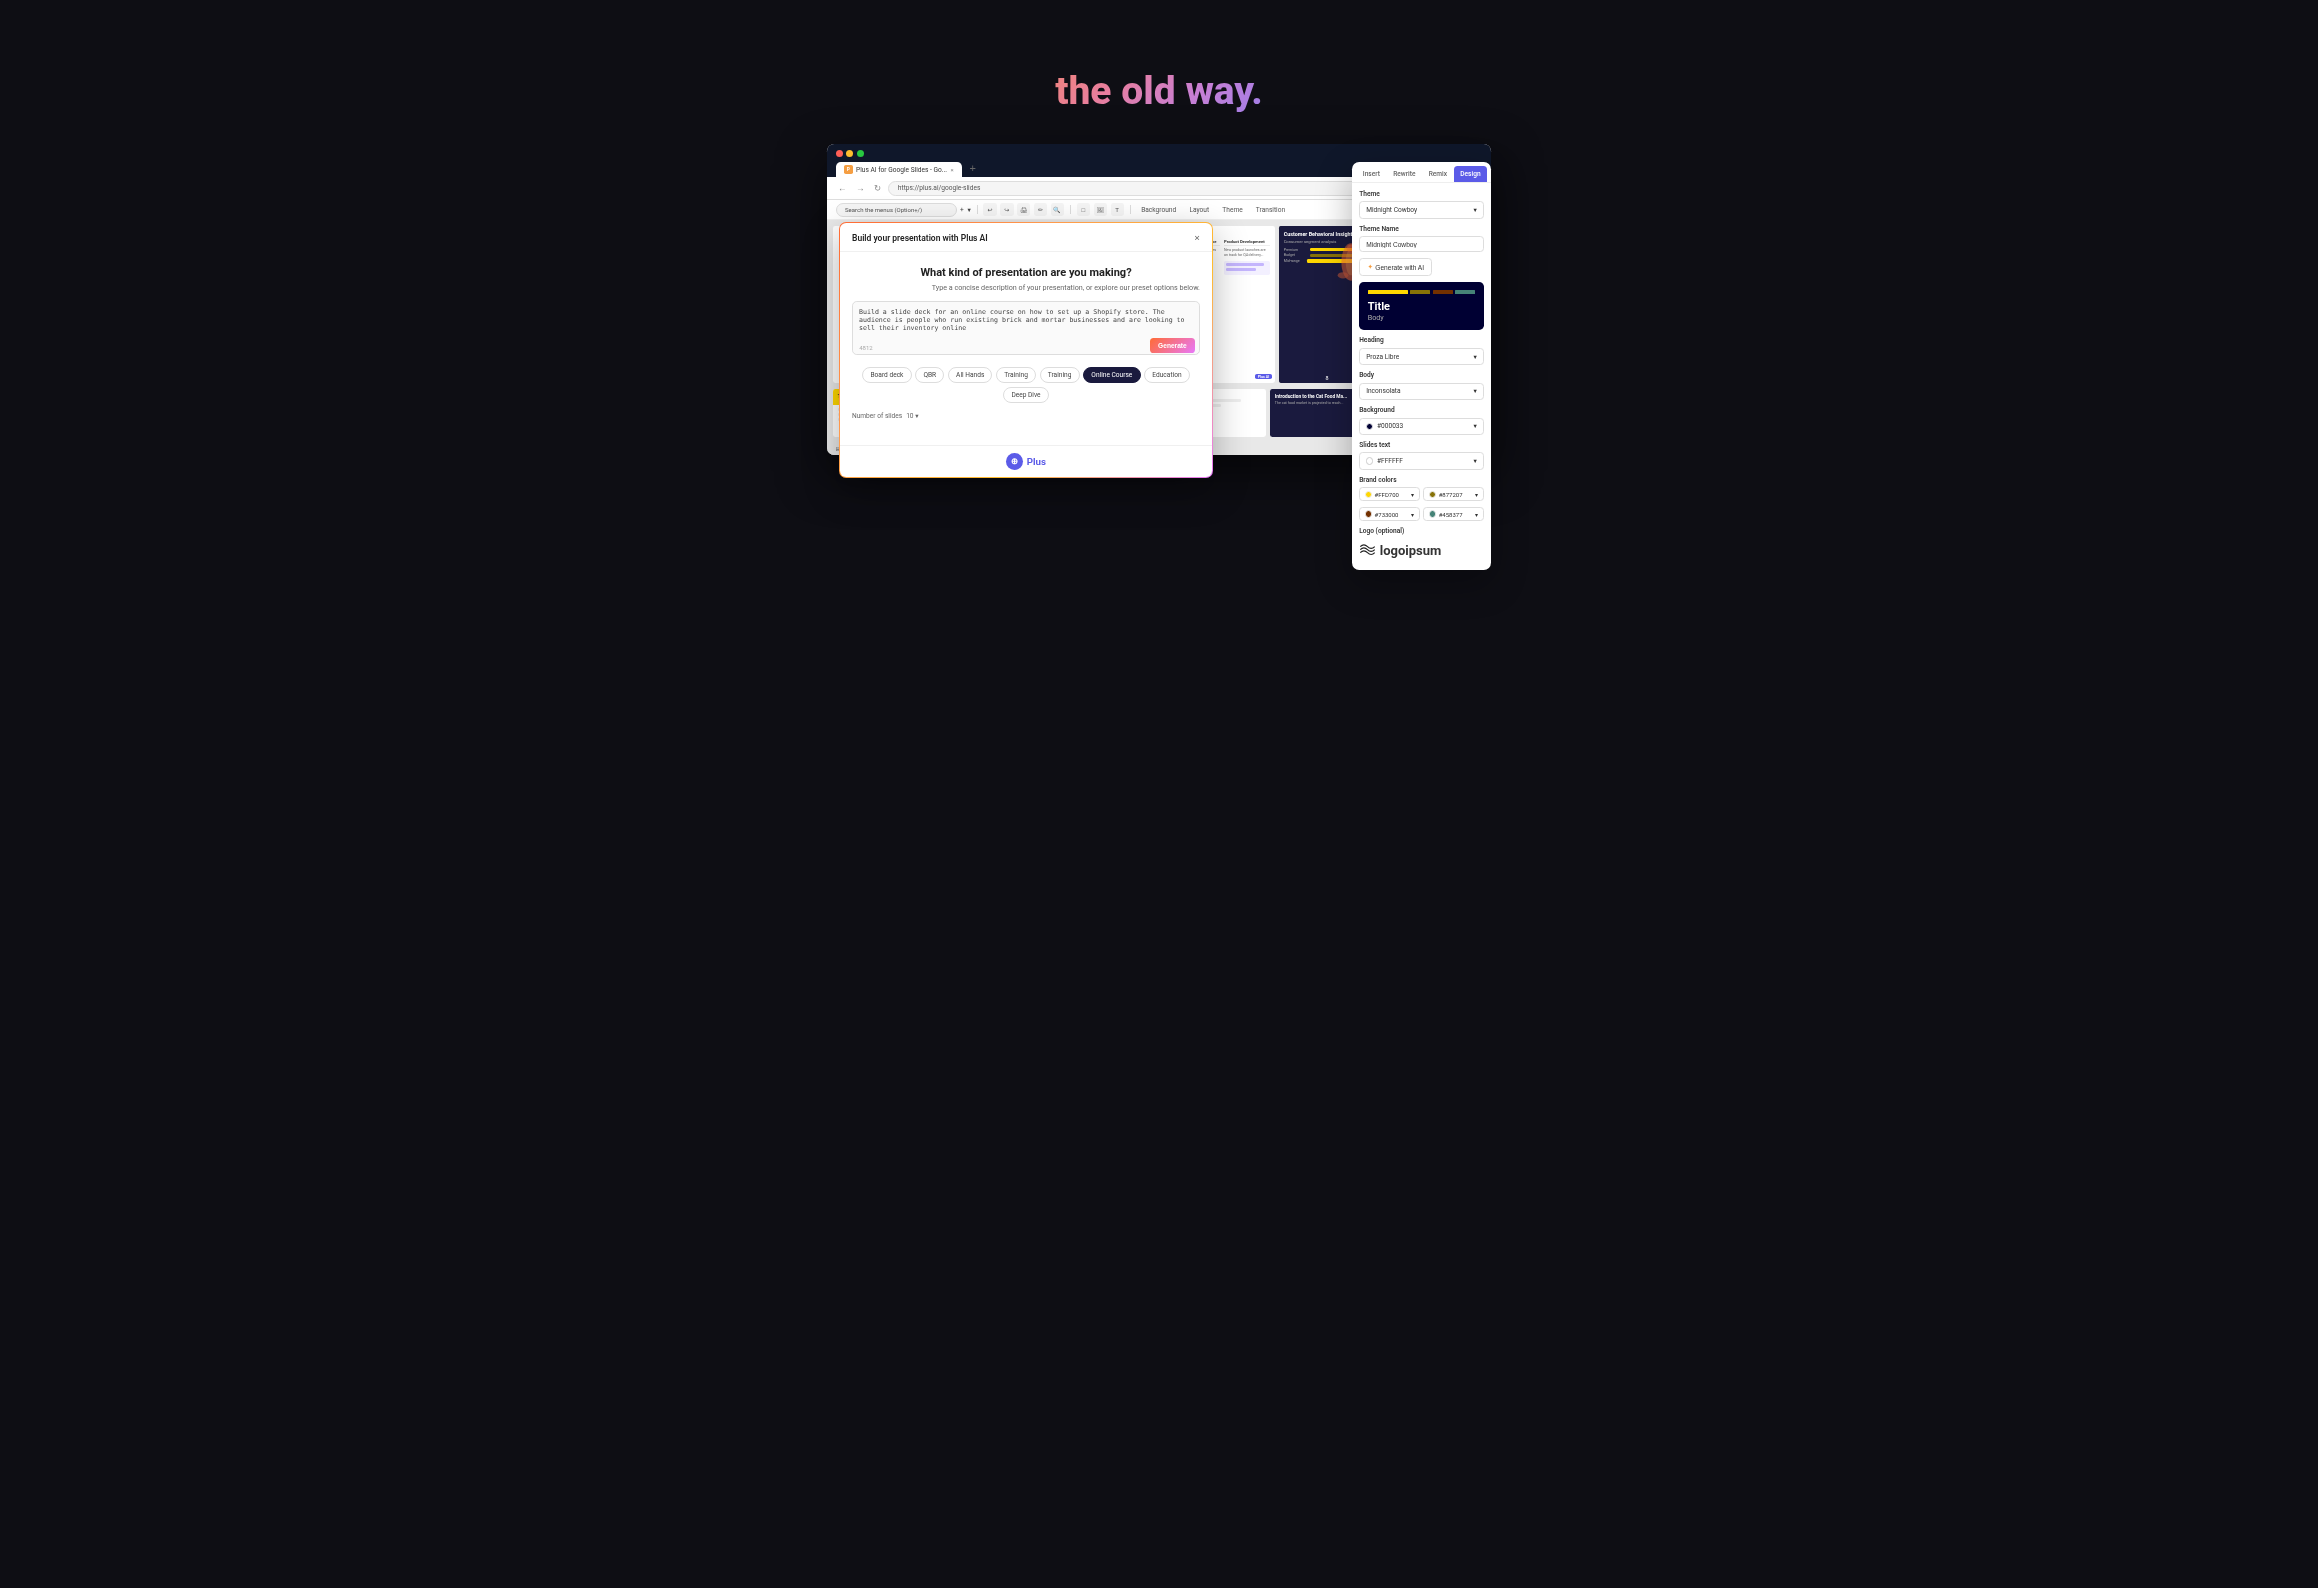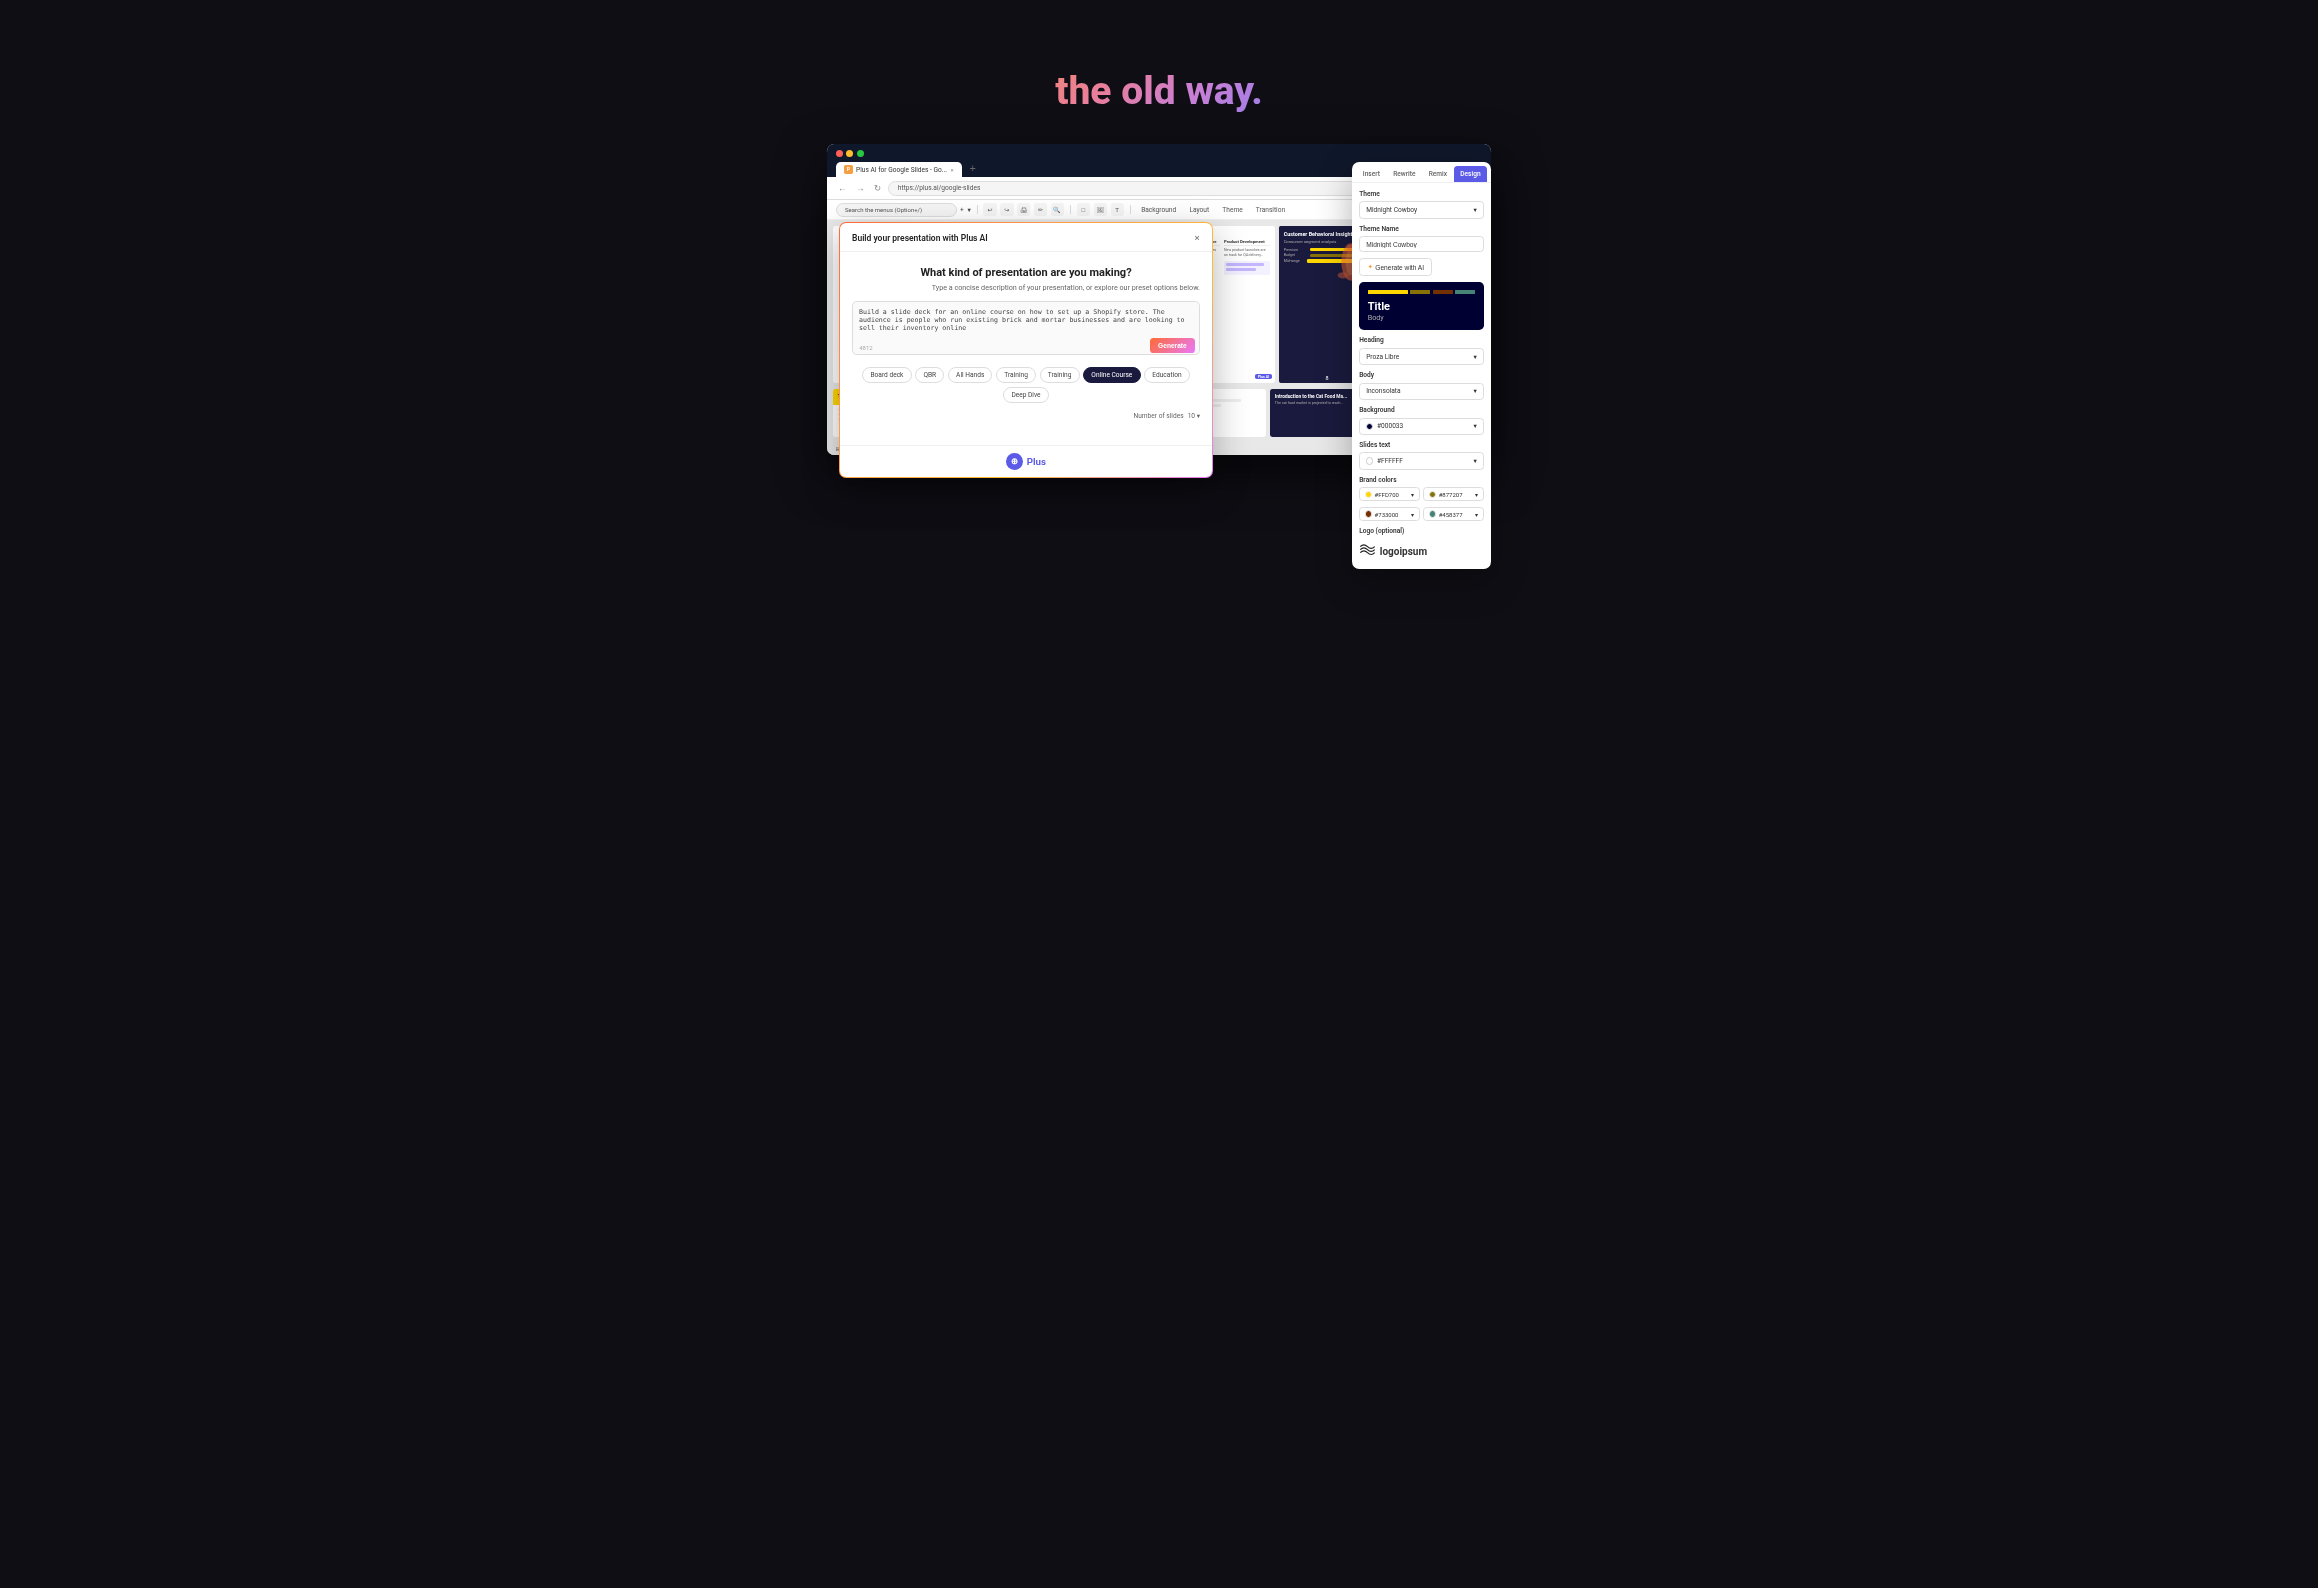--- a/index.html
+++ b/index.html
@@ -394,21 +394,21 @@
       cursor: pointer;
     }
 
     .chip.active {
       background: #1a1a3e;
       border-color: #1a1a3e;
       color: white;
     }
 
     .slides-count {
-      text-align: right;
+      text-align: left;
       font-size: 6.6px;
       color: #666;
       margin-bottom: 9.7px;
     }
 
     .dialog-footer {
       text-align: center;
       padding: 7.2px;
       border-top: 0.6px solid #f0f0f0;
     }
@@ -580,25 +580,25 @@
       height: 7.2px;
       border-radius: 50%;
       border: 0.6px solid #eee;
     }
 
     .logo-section {
       padding: 4.8px 0;
     }
 
     .logoipsum {
-      font-size: 10px;
+      font-size: 13px;
       font-weight: 700;
       color: #333;
       display: flex;
-      align-items: flex-end;
+      align-items: flex-start;
       gap: 3.6px;
     }
 
     .logo-waves {
       width: 17px;
       height: 13.3px;
     }
 
     
     .mini-bar-h {

